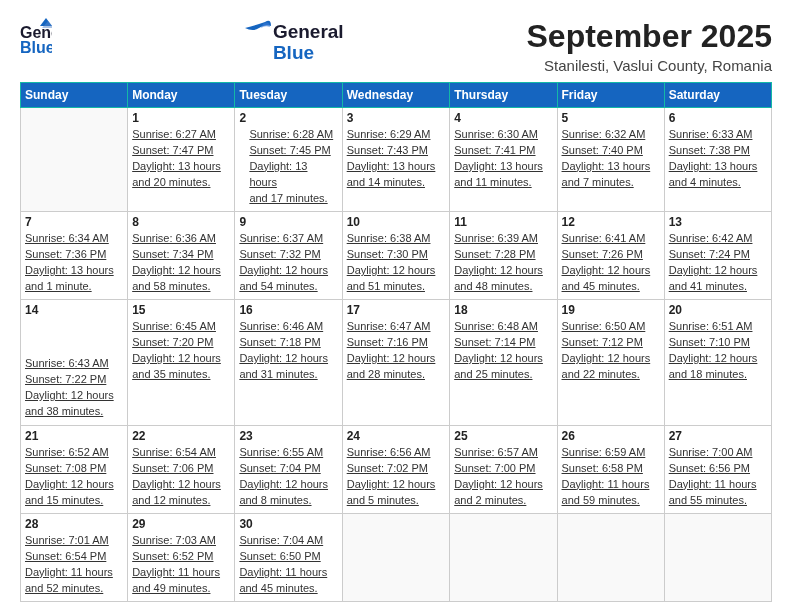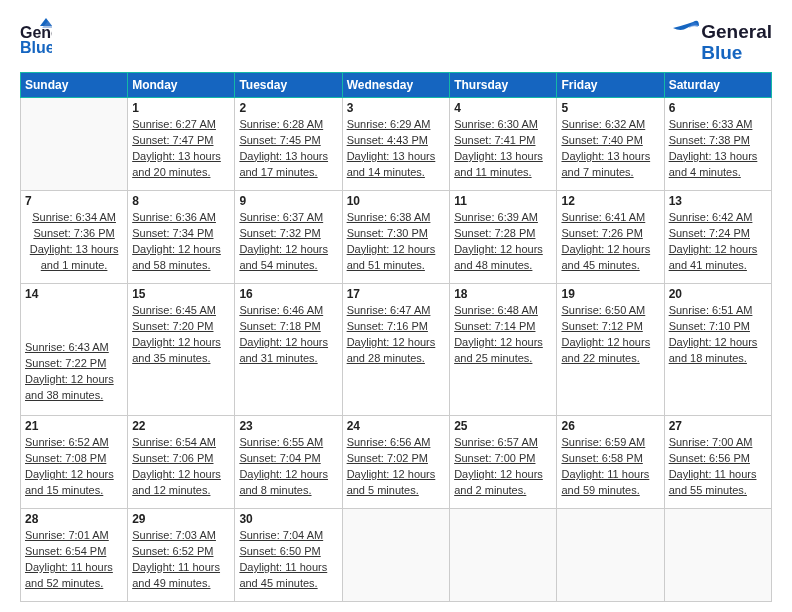--- a/index.html
+++ b/index.html
@@ -97,20 +97,24 @@
     <div class="logo-block" style="display:flex;flex-direction:column;align-items:flex-start;">
       <div style="display:flex;align-items:center;gap:0;">
         <svg width="36" height="28" viewBox="0 0 36 28" style="margin-right:2px;">
           <path d="M30 4 Q36 0 36 8 Q30 6 24 10 Q18 14 10 10 Q18 8 24 6 Q27 5 30 4Z" fill="#1565c0"></path>
           <path d="M28 6 Q34 2 35 9 Q30 7 26 10" fill="#3a7bd5" opacity="0.6"></path>
         </svg>
         <span style="font-size:19px;font-weight:bold;color:#1a1a2e;">General</span>
       </div>
       <span style="font-size:19px;font-weight:bold;color:#1565c0;margin-left:38px;margin-top:-4px;">Blue</span>
     </div>
+    <div class="title-block">
+      <div class="month-title">September 2025</div>
+      <div class="subtitle">Stanilesti, Vaslui County, Romania</div>
+    </div>
   </div>
 
   <table class="calendar">
     <thead>
       <tr>
         <th>Sunday</th>
         <th>Monday</th>
         <th>Tuesday</th>
         <th>Wednesday</th>
         <th>Thursday</th>
@@ -123,29 +127,29 @@
           <td class="empty"></td>
           <td>
             <span class="day-num">1</span>
             <div class="day-info" style="white-space: pre-line;">Sunrise: 6:27 AM
 Sunset: 7:47 PM
 Daylight: 13 hours
 and 20 minutes.</div>
           </td>
           <td>
             <span class="day-num">2</span>
-            <div class="day-info" style="white-space: pre-line;">Sunrise: 6:28 AM
+            <div class="day-info" style="white-space: pre-line; margin-left: 10px;">Sunrise: 6:28 AM
 Sunset: 7:45 PM
 Daylight: 13 hours
 and 17 minutes.</div>
           </td>
           <td>
             <span class="day-num">3</span>
             <div class="day-info" style="white-space: pre-line;">Sunrise: 6:29 AM
-Sunset: 4:43 PM
+Sunset: 7:43 PM
 Daylight: 13 hours
 and 14 minutes.</div>
           </td>
           <td>
             <span class="day-num">4</span>
             <div class="day-info" style="white-space: pre-line;">Sunrise: 6:30 AM
 Sunset: 7:41 PM
 Daylight: 13 hours
 and 11 minutes.</div>
           </td>
@@ -160,21 +164,21 @@
             <span class="day-num">6</span>
             <div class="day-info" style="white-space: pre-line;">Sunrise: 6:33 AM
 Sunset: 7:38 PM
 Daylight: 13 hours
 and 4 minutes.</div>
           </td>
         </tr>
         <tr>
           <td>
             <span class="day-num">7</span>
-            <div class="day-info" style="white-space: pre-line; text-align: center;">Sunrise: 6:34 AM
+            <div class="day-info" style="white-space: pre-line;">Sunrise: 6:34 AM
 Sunset: 7:36 PM
 Daylight: 13 hours
 and 1 minute.</div>
           </td>
           <td>
             <span class="day-num">8</span>
             <div class="day-info" style="white-space: pre-line;">Sunrise: 6:36 AM
 Sunset: 7:34 PM
 Daylight: 12 hours
 and 58 minutes.</div>

